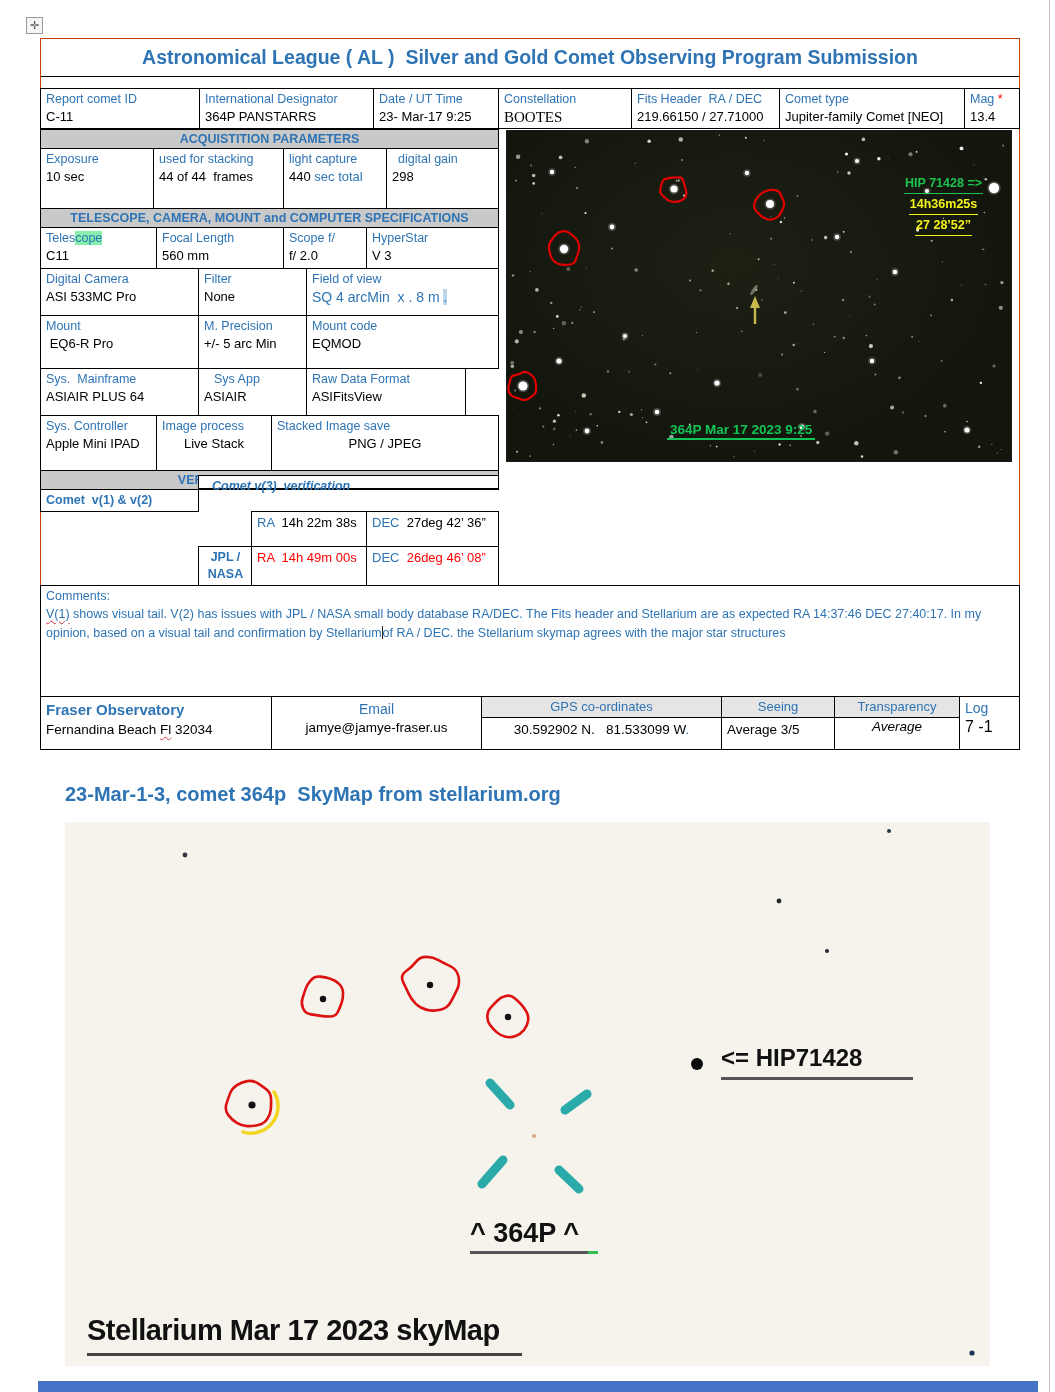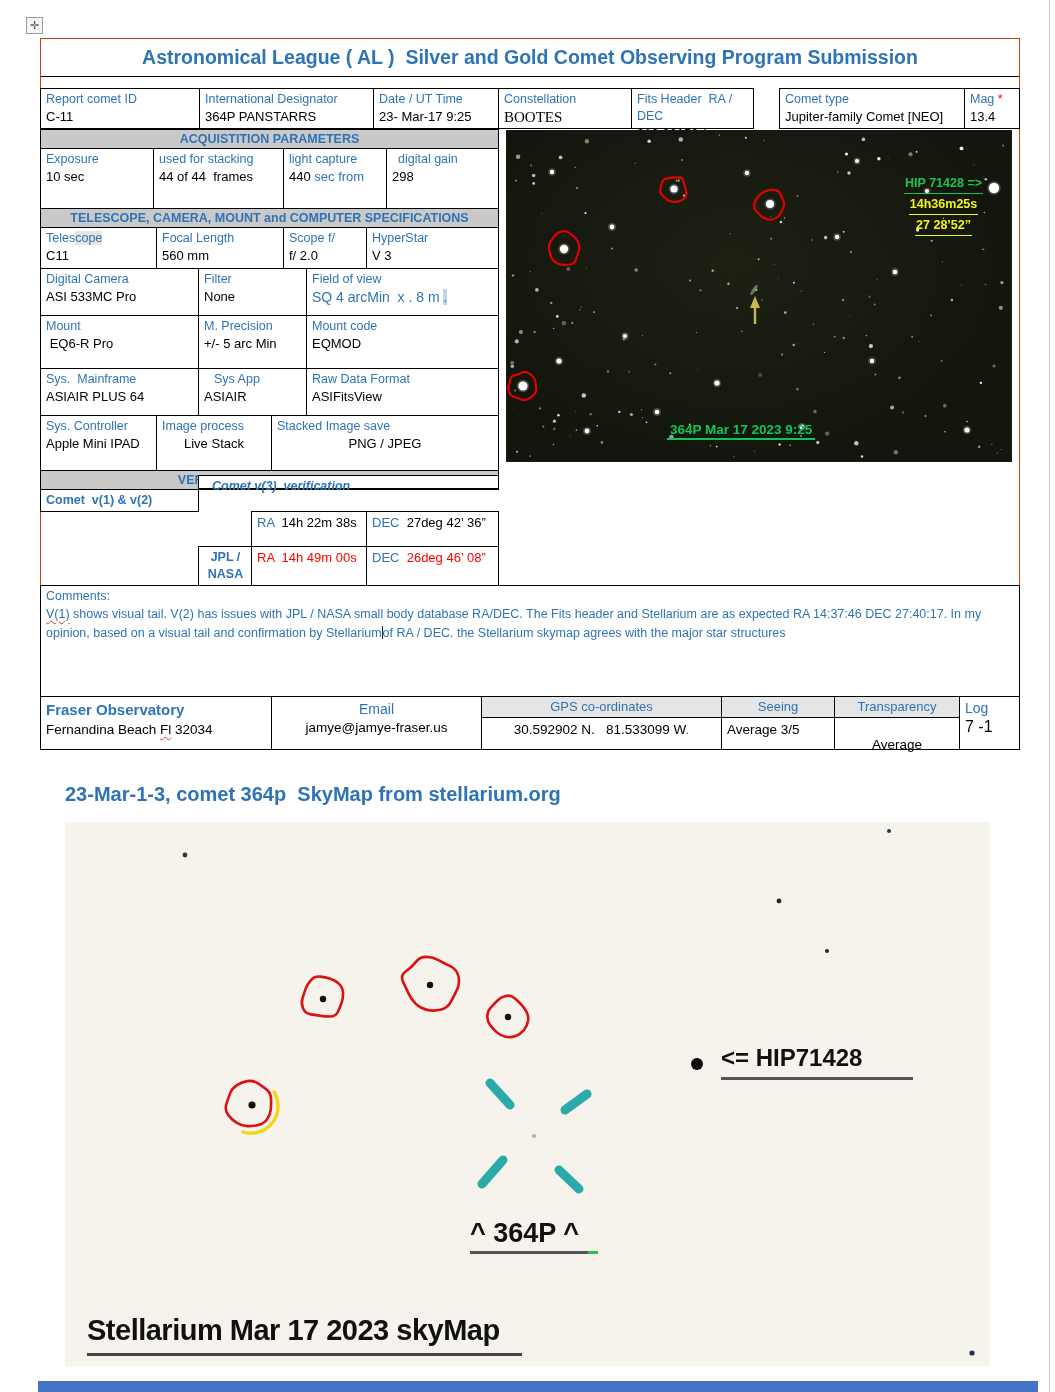--- a/index.html
+++ b/index.html
@@ -5,21 +5,21 @@
   html,body{margin:0;padding:0;background:#fff;font-family:"Liberation Sans",sans-serif;}
   #page{position:relative;width:1055px;height:1392px;background:#ffffff;overflow:hidden;}
   .cell{position:absolute;border:1px solid #000;box-sizing:border-box;padding:2px 5px;background:#fff;}
   .lb{color:#2E74B5;font-size:12.5px;line-height:17px;white-space:pre-wrap;display:block;}
   .vl{color:#000;font-size:13px;line-height:18px;white-space:pre-wrap;display:block;}
   .sech{position:absolute;border:1px solid #000;box-sizing:border-box;background:#C9C9C9;color:#2E74B5;font-weight:bold;font-size:12.5px;text-align:center;line-height:18px;white-space:pre-wrap;}
   .bold{font-weight:bold;}
   .red{color:#FF0000;}
   .blue{color:#2E74B5;}
   .serif{font-family:"Liberation Serif",serif;font-size:15px;}
-  .hl-yellow{background:#e5e5e5;}
+  .hl-yellow{background:#86efac;}
   .hl-sel{background:#BDD6EE;}
   .wavy{text-decoration:underline wavy #d23c3c 1px;text-underline-offset:2px;}
   .caret{display:inline-block;width:1px;height:13px;background:#222;vertical-align:-2px;}
   #form-wrap{position:absolute;left:40px;top:38px;width:978px;height:710px;border:1px solid #c2410c;box-sizing:content-box;}
   .title{position:absolute;left:0;top:0;width:978px;height:38px;border-bottom:1px solid #000;color:#2E74B5;font-weight:bold;font-size:19.5px;text-align:center;line-height:37px;white-space:pre-wrap;box-sizing:border-box;}
   .gph{background:#e5e5e5;border-bottom:1px solid #000;}
   .fthead{display:block;color:#2E74B5;font-size:13px;text-align:center;line-height:20px;white-space:pre-wrap;}
   #photo{position:absolute;left:506px;top:130px;width:504px;height:330px;background:radial-gradient(ellipse at 45% 40%, #1d2114 0%, #12160d 70%);border:1px solid #1a1a1a;box-sizing:content-box;overflow:hidden;}
   #photo svg{position:absolute;left:0;top:0;}
   .ph-hip{position:absolute;right:28px;top:42px;text-align:center;font-weight:bold;font-size:12.5px;line-height:20px;}
@@ -58,21 +58,21 @@
       <span class="vl">364P PANSTARRS</span>
     </div>
     <div class="cell" style="left:332px;top:49px;width:126px;height:41px;">
       <span class="lb">Date / UT Time</span>
       <span class="vl">23- Mar-17 9:25</span>
     </div>
     <div class="cell" style="left:457px;top:49px;width:134px;height:41px;">
       <span class="lb">Constellation</span>
       <span class="vl serif">BOOTES</span>
     </div>
-    <div class="cell" style="left:590px;top:49px;width:123px;height:41px;">
+    <div class="cell" style="left:590px;top:49px;width:149px;height:41px;">
       <span class="lb">Fits Header  RA / DEC</span>
       <span class="vl">219.66150 / 27.71000</span>
     </div>
     <div class="cell" style="left:738px;top:49px;width:186px;height:41px;">
       <span class="lb">Comet type</span>
       <span class="vl">Jupiter-family Comet [NEO]</span>
     </div>
     <div class="cell" style="left:923px;top:49px;width:56px;height:41px;">
       <span class="lb"><span>Mag </span><span class="red">*</span></span>
       <span class="vl">13.4</span>
@@ -82,21 +82,21 @@
     <div class="cell" style="left:-1px;top:109px;width:114px;height:61px;">
       <span class="lb">Exposure</span>
       <span class="vl">10 sec</span>
     </div>
     <div class="cell" style="left:112px;top:109px;width:131px;height:61px;">
       <span class="lb">used for stacking</span>
       <span class="vl">44 of 44  frames</span>
     </div>
     <div class="cell" style="left:242px;top:109px;width:104px;height:61px;">
       <span class="lb">light capture</span>
-      <span class="vl"><span>440</span><span class="blue"> sec from</span></span>
+      <span class="vl"><span>440</span><span class="blue"> sec total</span></span>
     </div>
     <div class="cell" style="left:345px;top:109px;width:113px;height:61px;">
       <span class="lb" style="padding-left:6px;">digital gain</span>
       <span class="vl">298</span>
     </div>
 
     <div class="sech" style="left:-1px;top:169px;width:459px;height:20px;">TELESCOPE, CAMERA, MOUNT and COMPUTER SPECIFICATIONS</div>
     <div class="cell" style="left:-1px;top:188px;width:117px;height:42px;">
       <span class="lb"><span>Teles</span><span class="hl-yellow">cope</span></span>
       <span class="vl">C11</span>
@@ -138,21 +138,21 @@
       <span class="vl">EQMOD</span>
     </div>
     <div class="cell" style="left:-1px;top:329px;width:159px;height:48px;">
       <span class="lb">Sys.  Mainframe</span>
       <span class="vl">ASIAIR PLUS 64</span>
     </div>
     <div class="cell" style="left:157px;top:329px;width:109px;height:48px;">
       <span class="lb" style="padding-left:10px;">Sys App</span>
       <span class="vl">ASIAIR</span>
     </div>
-    <div class="cell" style="left:265px;top:329px;width:193px;height:48px;">
+    <div class="cell" style="left:265px;top:329px;width:160px;height:48px;">
       <span class="lb">Raw Data Format</span>
       <span class="vl">ASIFitsView</span>
     </div>
     <div class="cell" style="left:-1px;top:376px;width:117px;height:56px;">
       <span class="lb">Sys. Controller</span>
       <span class="vl">Apple Mini IPAD</span>
     </div>
     <div class="cell" style="left:115px;top:376px;width:116px;height:56px;">
       <span class="lb">Image process</span>
       <span class="vl" style="text-align:center;">Live Stack</span>
@@ -205,21 +205,21 @@
     <div class="cell" style="left:440px;top:657px;width:241px;height:54px;padding:0;">
       <span class="fthead gph">GPS co-ordinates</span>
       <span class="vl" style="text-align:center;font-size:13.5px;padding-top:3px;"><span>30.592902 N.   81.533099 W</span><span class="blue">.</span></span>
     </div>
     <div class="cell" style="left:680px;top:657px;width:114px;height:54px;padding:0;">
       <span class="fthead gph">Seeing</span>
       <span class="vl" style="font-size:13.5px;padding:3px 5px 0 5px;">Average 3/5</span>
     </div>
     <div class="cell" style="left:793px;top:657px;width:126px;height:54px;padding:0;">
       <span class="fthead gph">Transparency</span>
-      <span class="vl" style="text-align:center;font-size:13.5px;padding-top:18px;">Average</span>
+      <span class="vl" style="text-align:center;font-size:13.5px;padding-top:0;font-style:italic;">Average</span>
     </div>
     <div class="cell" style="left:918px;top:657px;width:61px;height:54px;">
       <span class="lb" style="font-size:14px;line-height:19px;">Log</span>
       <span class="vl" style="font-size:16px;">7 -1</span>
     </div>
   </div>
 
   <div id="photo">
     <svg id="photo-svg" width="504" height="330" viewBox="0 0 504 330">
         <circle cx="291.9" cy="212.8" r="0.40" fill="#9a9a8a" opacity="0.86"></circle>

